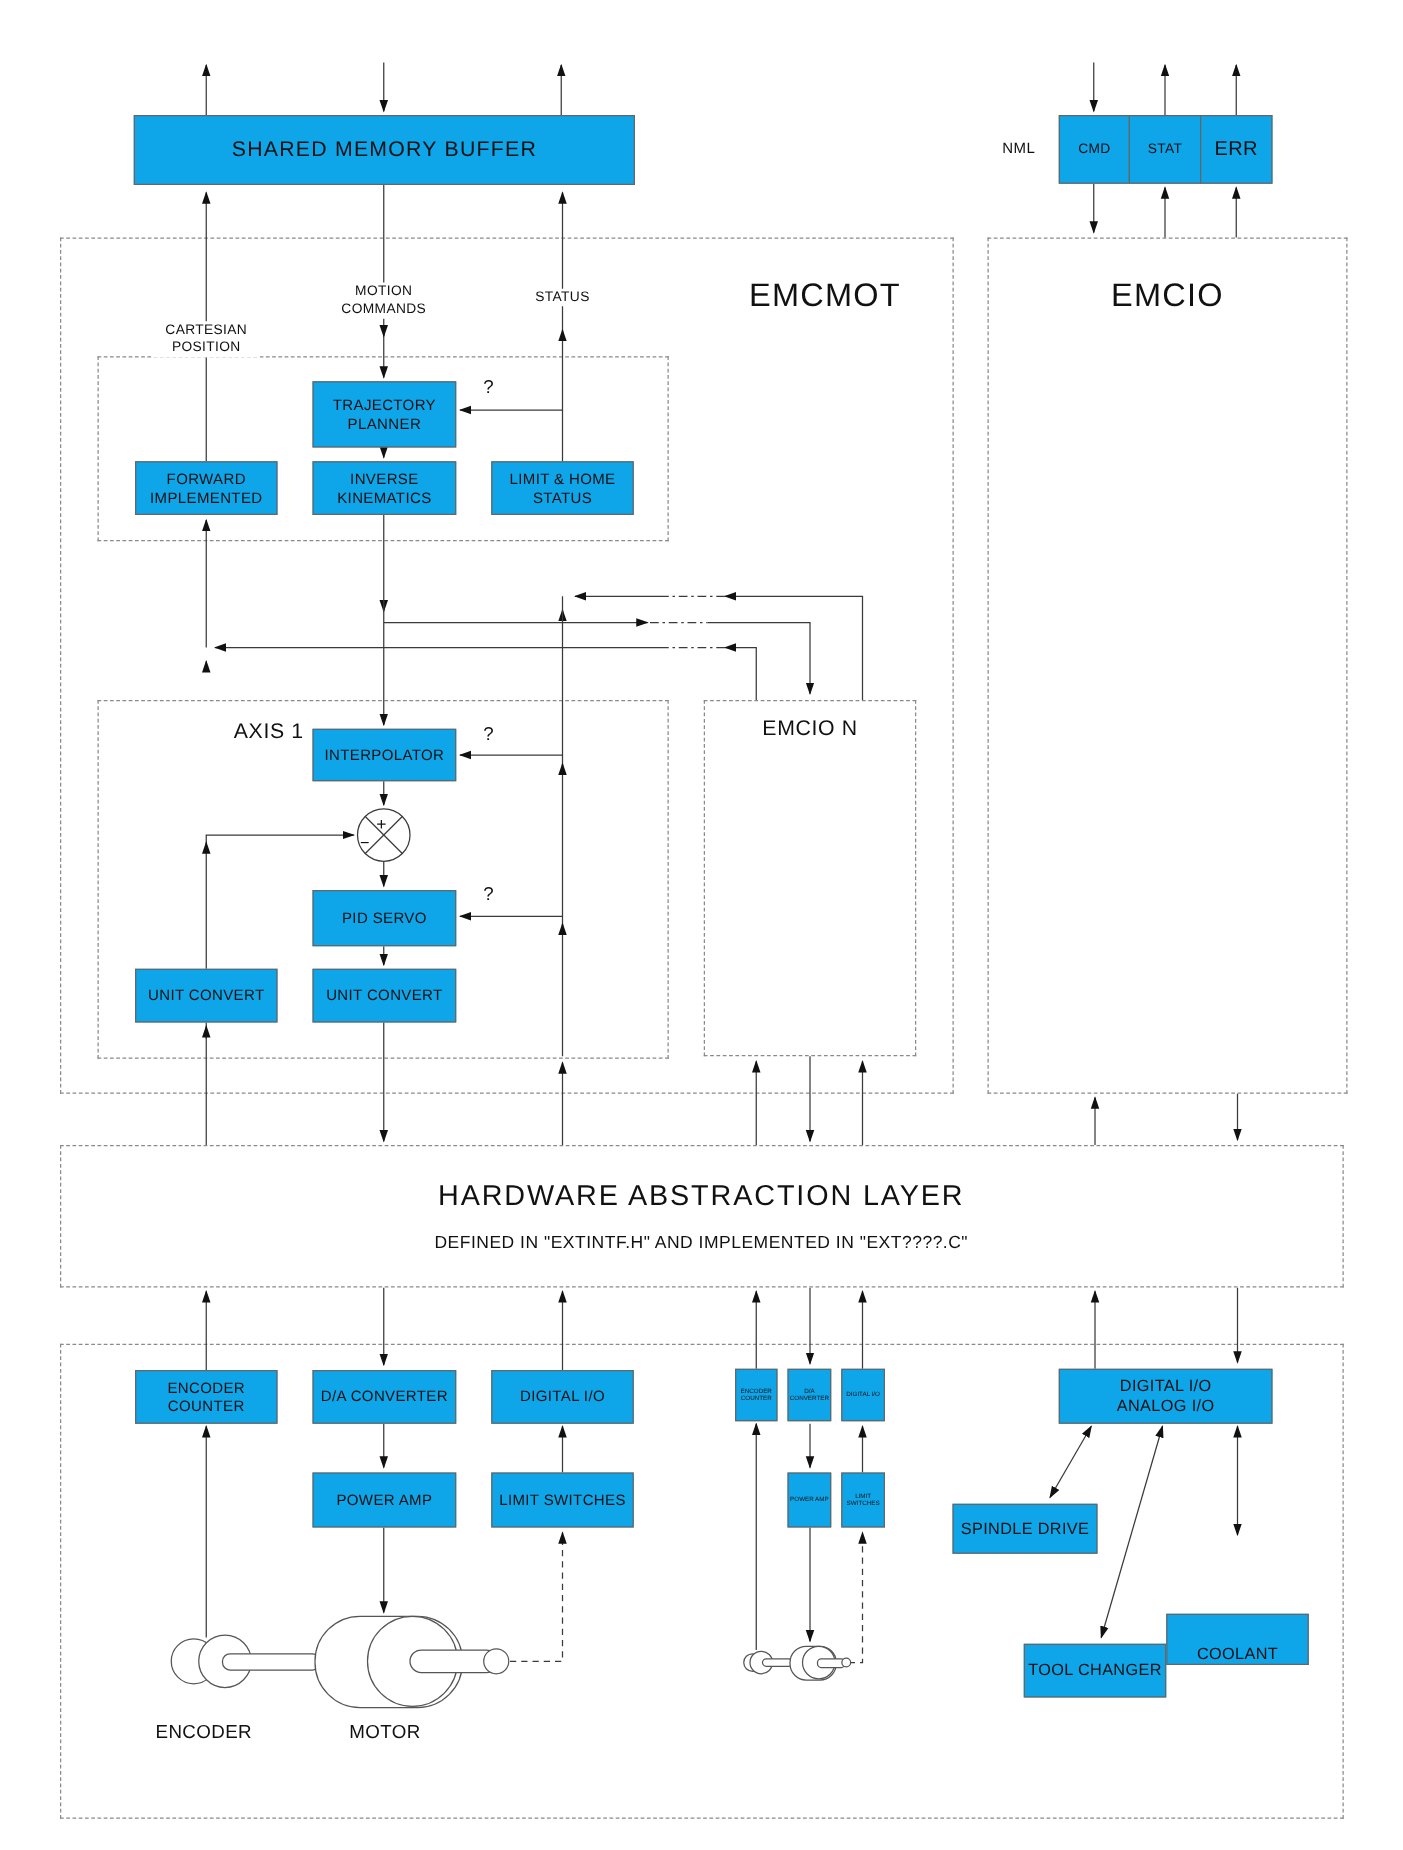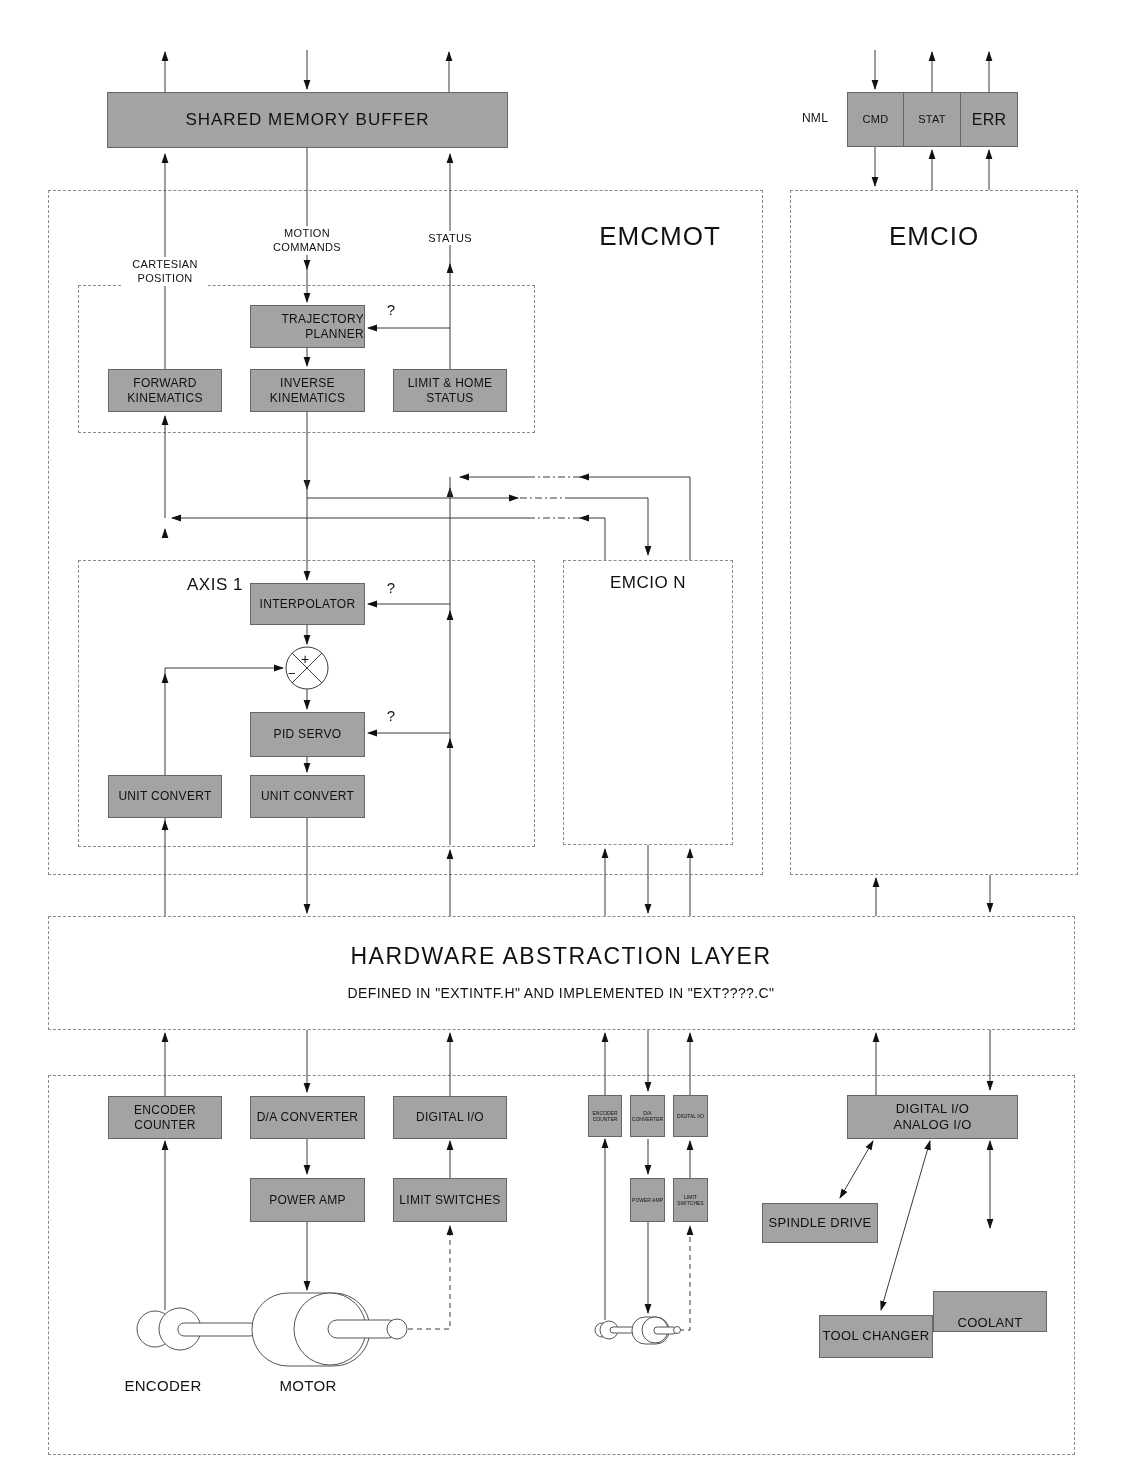--- a/index.html
+++ b/index.html
@@ -1,20 +1,20 @@
 <!DOCTYPE html>
 <html><head>
 <meta charset="utf-8">
 <style>
   html,body{margin:0;padding:0;background:#fff;}
   #canvas{position:relative;width:1122px;height:1480px;background:#fff;
           font-family:"Liberation Sans","DejaVu Sans",sans-serif;color:#111;overflow:hidden;}
   svg.wires{position:absolute;left:0;top:0;z-index:1;}
   .dashedbox{position:absolute;border:1px dashed #8a8a8a;z-index:0;box-sizing:border-box;}
-  .box{position:absolute;border:1px solid #666;background:#a3a3a3;z-index:2;box-sizing:border-box;
+  .box{position:absolute;border:1px solid #666;background:#0ea5e9;z-index:2;box-sizing:border-box;
        display:flex;align-items:center;justify-content:center;text-align:center;
        font-size:12px;line-height:1.25;letter-spacing:.3px;}
   .lbl{position:absolute;z-index:2;text-align:center;line-height:1.3;letter-spacing:.3px;}
   .whitebg{background:#fff;}
   .sec-title{font-size:26px;letter-spacing:1px;}
   .sub-title{font-size:17px;letter-spacing:.5px;}
   .tiny{font-size:5px;line-height:1.3;letter-spacing:0;}
   .q{font-size:15px;}
 </style>
 </head>
@@ -166,25 +166,25 @@
     <span>STAT</span>
   </div>
   <div class="box" style="left:960px;top:92px;width:58px;height:55px;font-size:16px;">
     <span>ERR</span>
   </div>
 
   <div class="lbl whitebg" style="left:122px;top:226px;width:86px;font-size:11px;margin-top:31px;">CARTESIAN POSITION</div>
   <div class="lbl whitebg" style="left:264px;top:226px;width:86px;font-size:11px;">MOTION COMMANDS</div>
   <div class="lbl whitebg" style="left:414px;top:231px;width:72px;font-size:11px;">STATUS</div>
 
-  <div class="box" style="left:250px;top:305px;width:115px;height:43px;text-align:right;">
+  <div class="box" style="left:250px;top:305px;width:115px;height:53px;">
     <span>TRAJECTORY PLANNER</span>
   </div>
   <div class="box" style="left:108px;top:369px;width:114px;height:43px;">
-    <span>FORWARD KINEMATICS</span>
+    <span>FORWARD IMPLEMENTED</span>
   </div>
   <div class="box" style="left:250px;top:369px;width:115px;height:43px;">
     <span>INVERSE KINEMATICS</span>
   </div>
   <div class="box" style="left:393px;top:369px;width:114px;height:43px;">
     <span>LIMIT &amp; HOME STATUS</span>
   </div>
   <div class="lbl q" style="left:384px;top:300px;width:14px;">?</div>
 
   <div class="box" style="left:250px;top:583px;width:115px;height:42px;">

